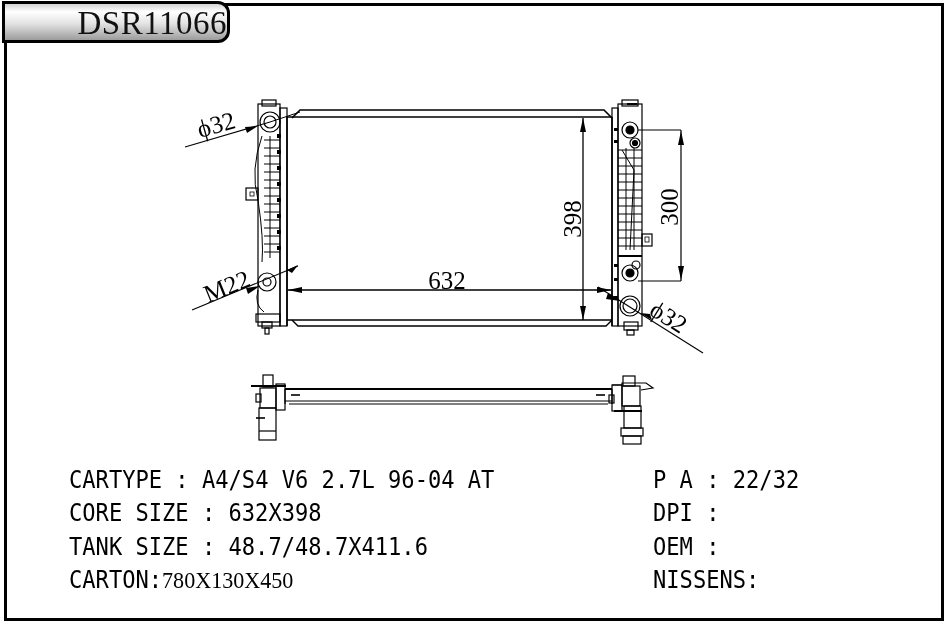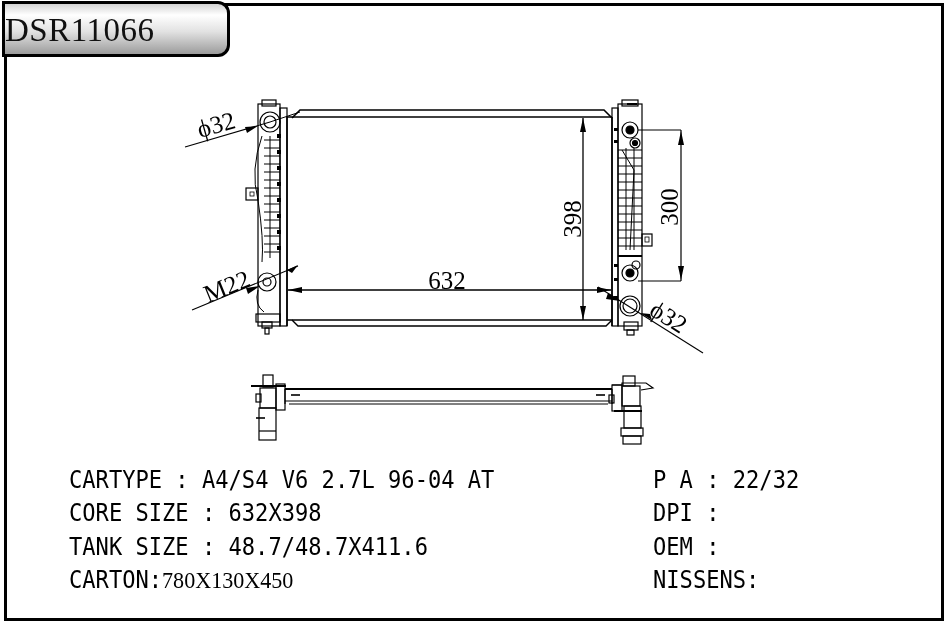--- a/index.html
+++ b/index.html
@@ -4,26 +4,27 @@
   <style>
     html, body { margin: 0; padding: 0; background: #ffffff; }
     body { width: 950px; height: 626px; position: relative; overflow: hidden; }
     .frame {
       position: absolute; left: 4px; top: 3px; width: 940px; height: 618px;
       border-top: 3px solid #000; border-left: 3px solid #000;
       border-right: 3px solid #000; border-bottom: 3px solid #000;
       box-sizing: border-box;
     }
     .title-tab {
-      position: absolute; left: 2px; top: 1px; width: 228px; height: 56px;
+      position: absolute; left: 2px; top: 1px; width: 228px; height: 42px;
       border: 3px solid #000; border-radius: 0 12px 12px 0;
       box-sizing: border-box;
       background: linear-gradient(to bottom, #d4d4d4 0%, #ffffff 22%, #e2e2e2 55%, #9c9c9c 100%);
-      display: flex; align-items: center; justify-content: flex-start;
+      display: flex; align-items: center; justify-content: flex-end;
       z-index: 2;
+      padding-left: 26px;
     }
     .title-text {
       font-family: "Liberation Serif", "DejaVu Serif", serif;
       font-size: 33px; color: #111; letter-spacing: 0.5px; margin-top: 2px;
     }
     .drawing { position: absolute; left: 0; top: 0; width: 950px; height: 626px; z-index: 1; }
     .dim-label { font-family: "Liberation Serif", "DejaVu Serif", serif; font-size: 25px; fill: #000; }
     .spec {
       position: absolute;
       font-family: "DejaVu Sans Mono", "Liberation Mono", monospace;

